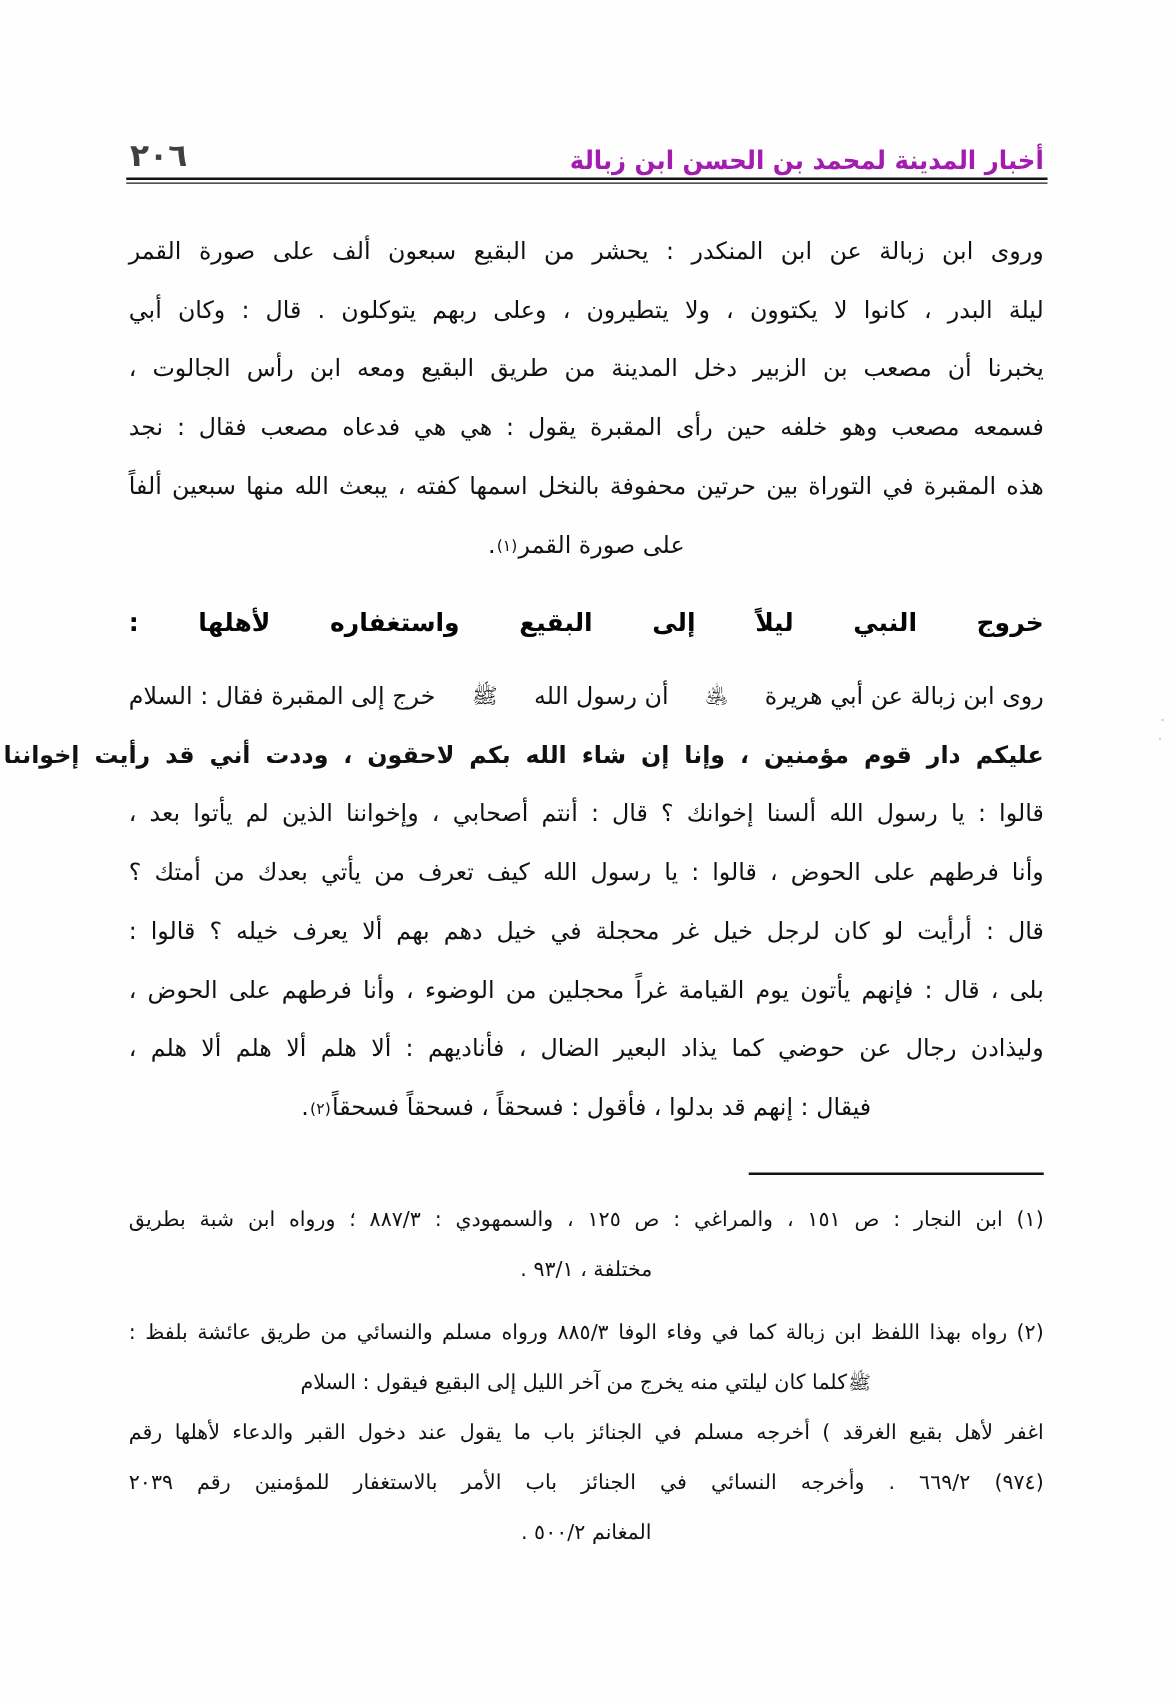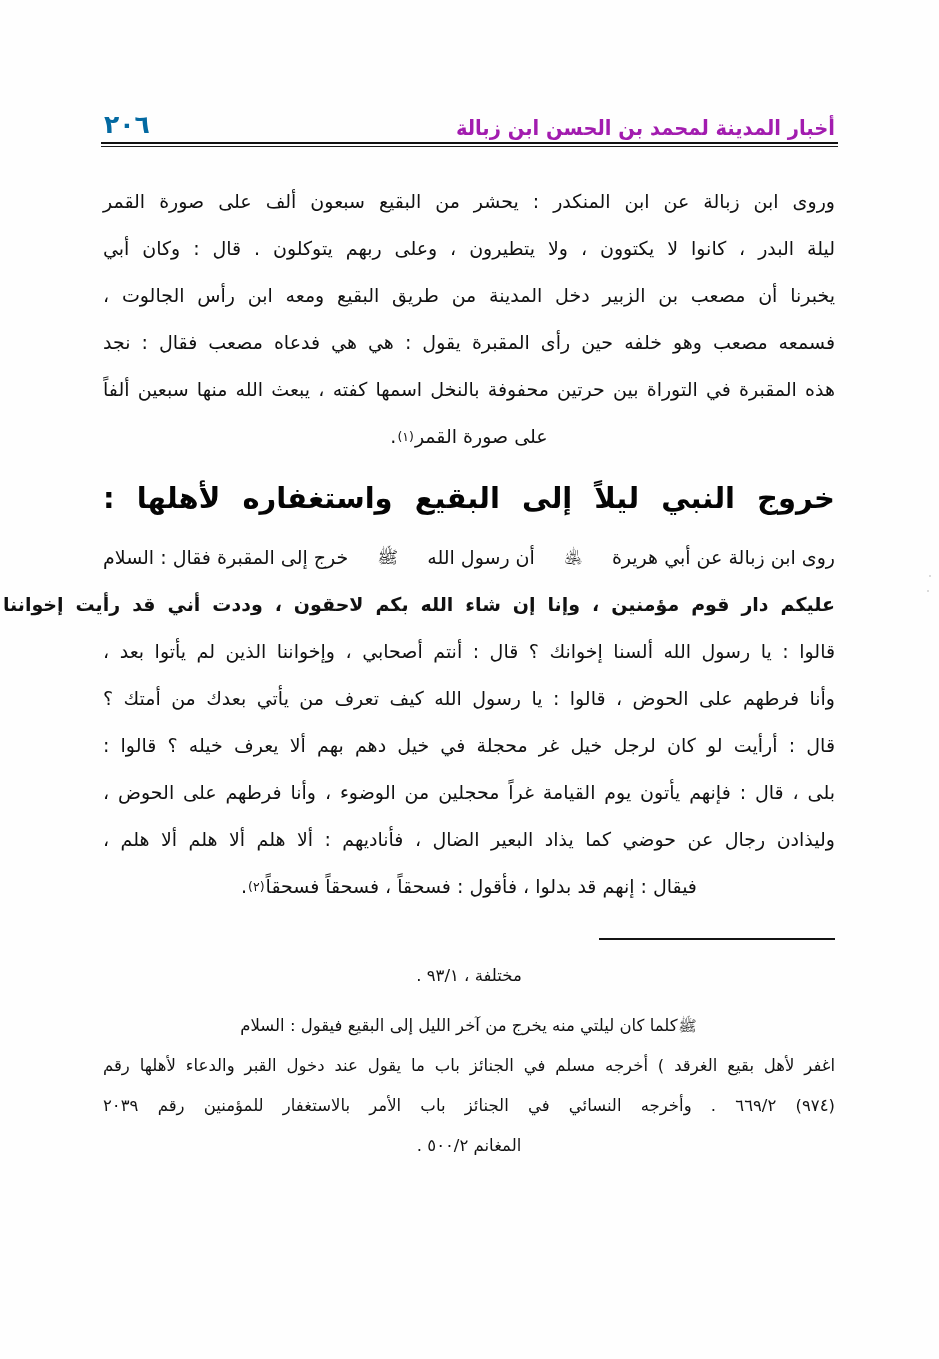--- a/index.html
+++ b/index.html
@@ -46,21 +46,21 @@
     color: #a21caf;
     white-space: nowrap;
     transform: scaleY(1.05);
     transform-origin: bottom right;
   }
   .header-pageno {
     font-family: "DejaVu Sans", sans-serif;
     font-weight: bold;
     font-size: 25px;
     line-height: 1;
-    color: #0369a1;
+    color: #404040;
     letter-spacing: 3px;
     padding-bottom: 1px;
   }
 
   .header-rule {
     position: absolute;
     top: 142px;
     right: 101px;
     left: 101px;
     height: 5px;
@@ -104,21 +104,21 @@
     display: inline-block;
   }
   .line.ctr {
     justify-content: center;
   }
 
   
   .heading-line {
     font-family: "DejaVu Sans", sans-serif;
     font-weight: bold;
-    font-size: 29px;
+    font-size: 20px;
     line-height: 50px;
     height: 52px;
     color: #050505;
     text-align: left;
     direction: rtl;
     white-space: nowrap;
     padding-top: 4px;
   }
 
   .gap-sm { height: 9px; }
@@ -260,26 +260,32 @@
       <span class="fn-ref">(٢)</span>
       <span class="w">.</span>
     </div>
 
   </div>
 
   <div class="fn-rule"></div>
 
   <div class="footnotes">
 
+    <div class="fn-line">
+      <span class="w" style="word-spacing: 5.81003px;">(١) ابن النجار : ص ١٥١ ، والمراغي : ص ١٢٥ ، والسمهودي : ٨٨٧/٣ ؛ ورواه ابن شبة بطريق</span>
+    </div>
     <div class="fn-line ctr">
       <span class="w">مختلفة ، ٩٣/١ .</span>
     </div>
 
     <div class="fn-block-gap"></div>
 
+    <div class="fn-line">
+      <span class="w" style="word-spacing: 2.31944px;">(٢) رواه بهذا اللفظ ابن زبالة كما في وفاء الوفا ٨٨٥/٣ ورواه مسلم والنسائي من طريق عائشة بلفظ :</span>
+    </div>
     <div class="fn-line ctr">
       <span class="fn-hon">ﷺ</span>
       <span class="w">كلما كان ليلتي منه يخرج من آخر الليل إلى البقيع فيقول : السلام</span>
     </div>
     <div class="fn-line">
       <span class="w" style="word-spacing: 4.62868px;">اغفر لأهل بقيع الغرقد ) أخرجه مسلم في الجنائز باب ما يقول عند دخول القبر والدعاء لأهلها رقم</span>
     </div>
     <div class="fn-line">
       <span class="w" style="word-spacing: 13.9753px;">(٩٧٤) ٦٦٩/٢ . وأخرجه النسائي في الجنائز باب الأمر بالاستغفار للمؤمنين رقم ٢٠٣٩</span>
     </div>

